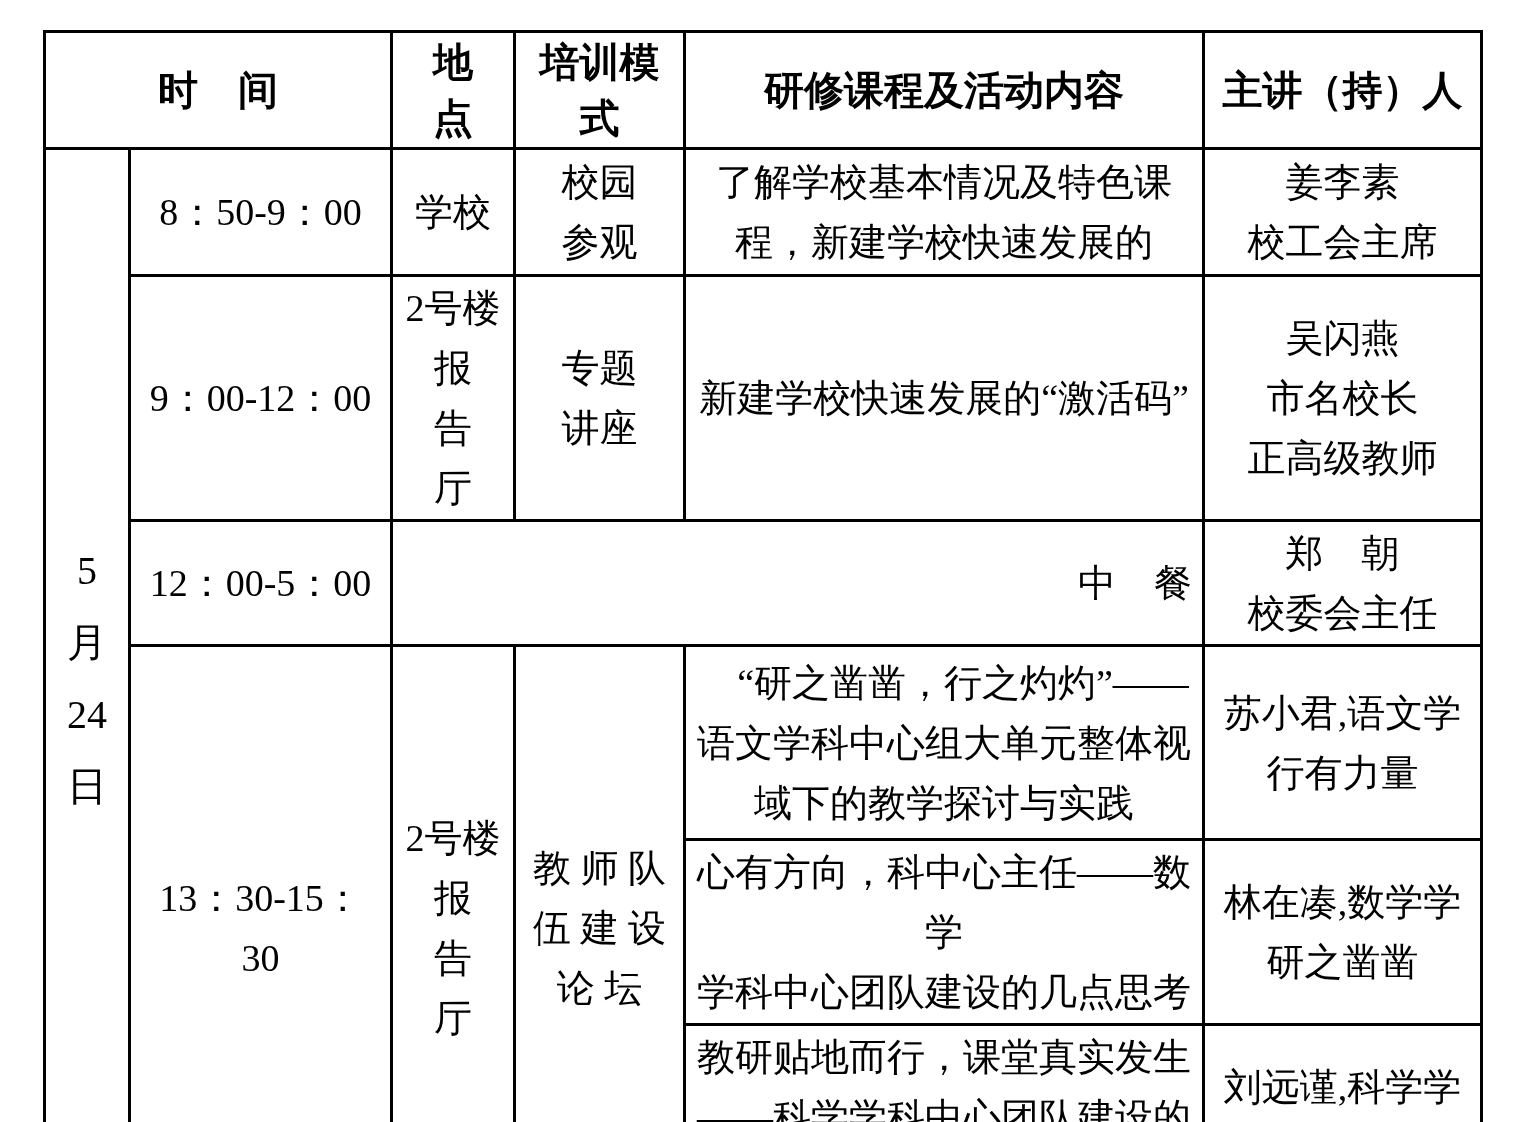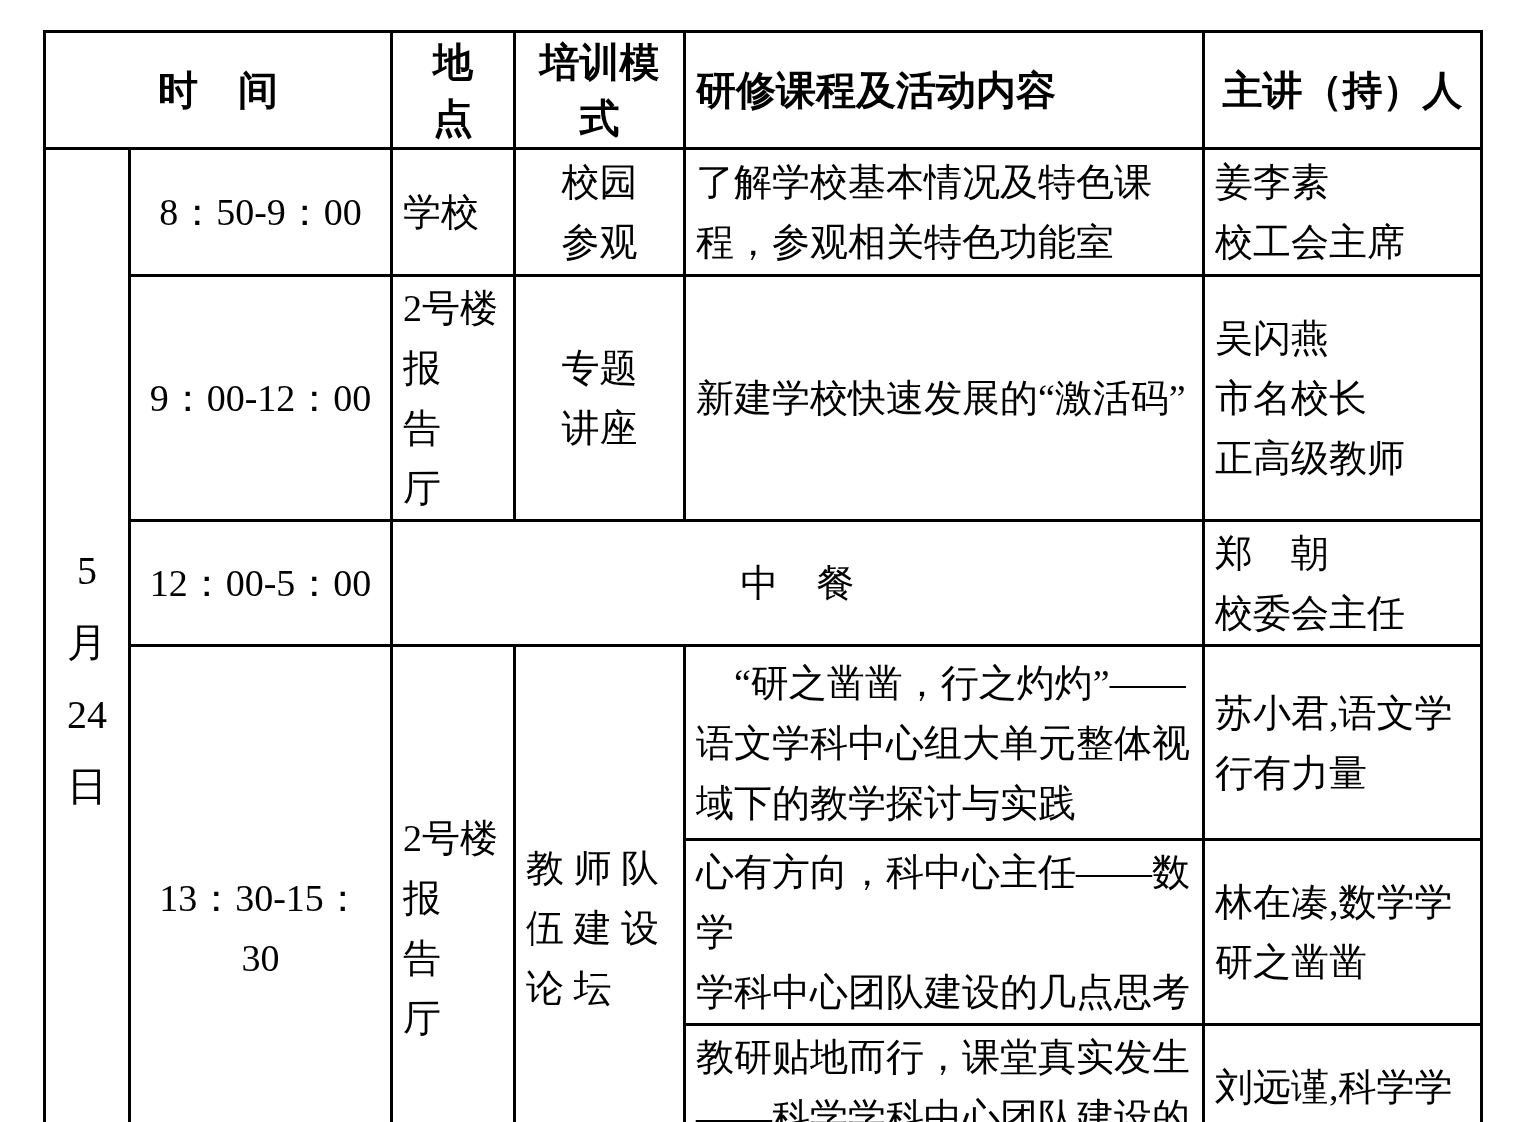--- a/index.html
+++ b/index.html
@@ -38,28 +38,28 @@
     font-size: 40px;
     line-height: 1.4;
     text-align: center;
   }
   td {
     font-size: 38px;
     line-height: 1.58;
   }
   .pre { white-space: pre-line; }
   .c   { text-align: center; }
-  .l   { text-align: left; }
+  .l   { text-align: center; }
   .date-cell {
     text-align: center;
     line-height: 1.8;
     font-size: 40px;
   }
   .merged-cell {
-    text-align: center;
+    text-align: right;
     padding-right: 290px;
   }
 </style>
 </head>
 <body>
 
 <div class="page">
   <table class="schedule">
     <colgroup>
       <col style="width:85px">
@@ -83,21 +83,21 @@
     <tr style="height:127px">
       <td rowspan="6" class="pre date-cell">5
 月
 24
 日</td>
       <td class="c">8：50-9：00</td>
       <td class="pre l">学校</td>
       <td class="pre c">校园
 参观</td>
       <td class="pre l">了解学校基本情况及特色课
-程，参观相关特色功能室</td>
+程，新建学校快速发展的</td>
       <td class="pre l">姜李素
 校工会主席</td>
     </tr>
 
     <tr style="height:190px">
       <td class="c">9：00-12：00</td>
       <td class="pre l">2号楼
 报　告
 厅</td>
       <td class="pre c">专题

